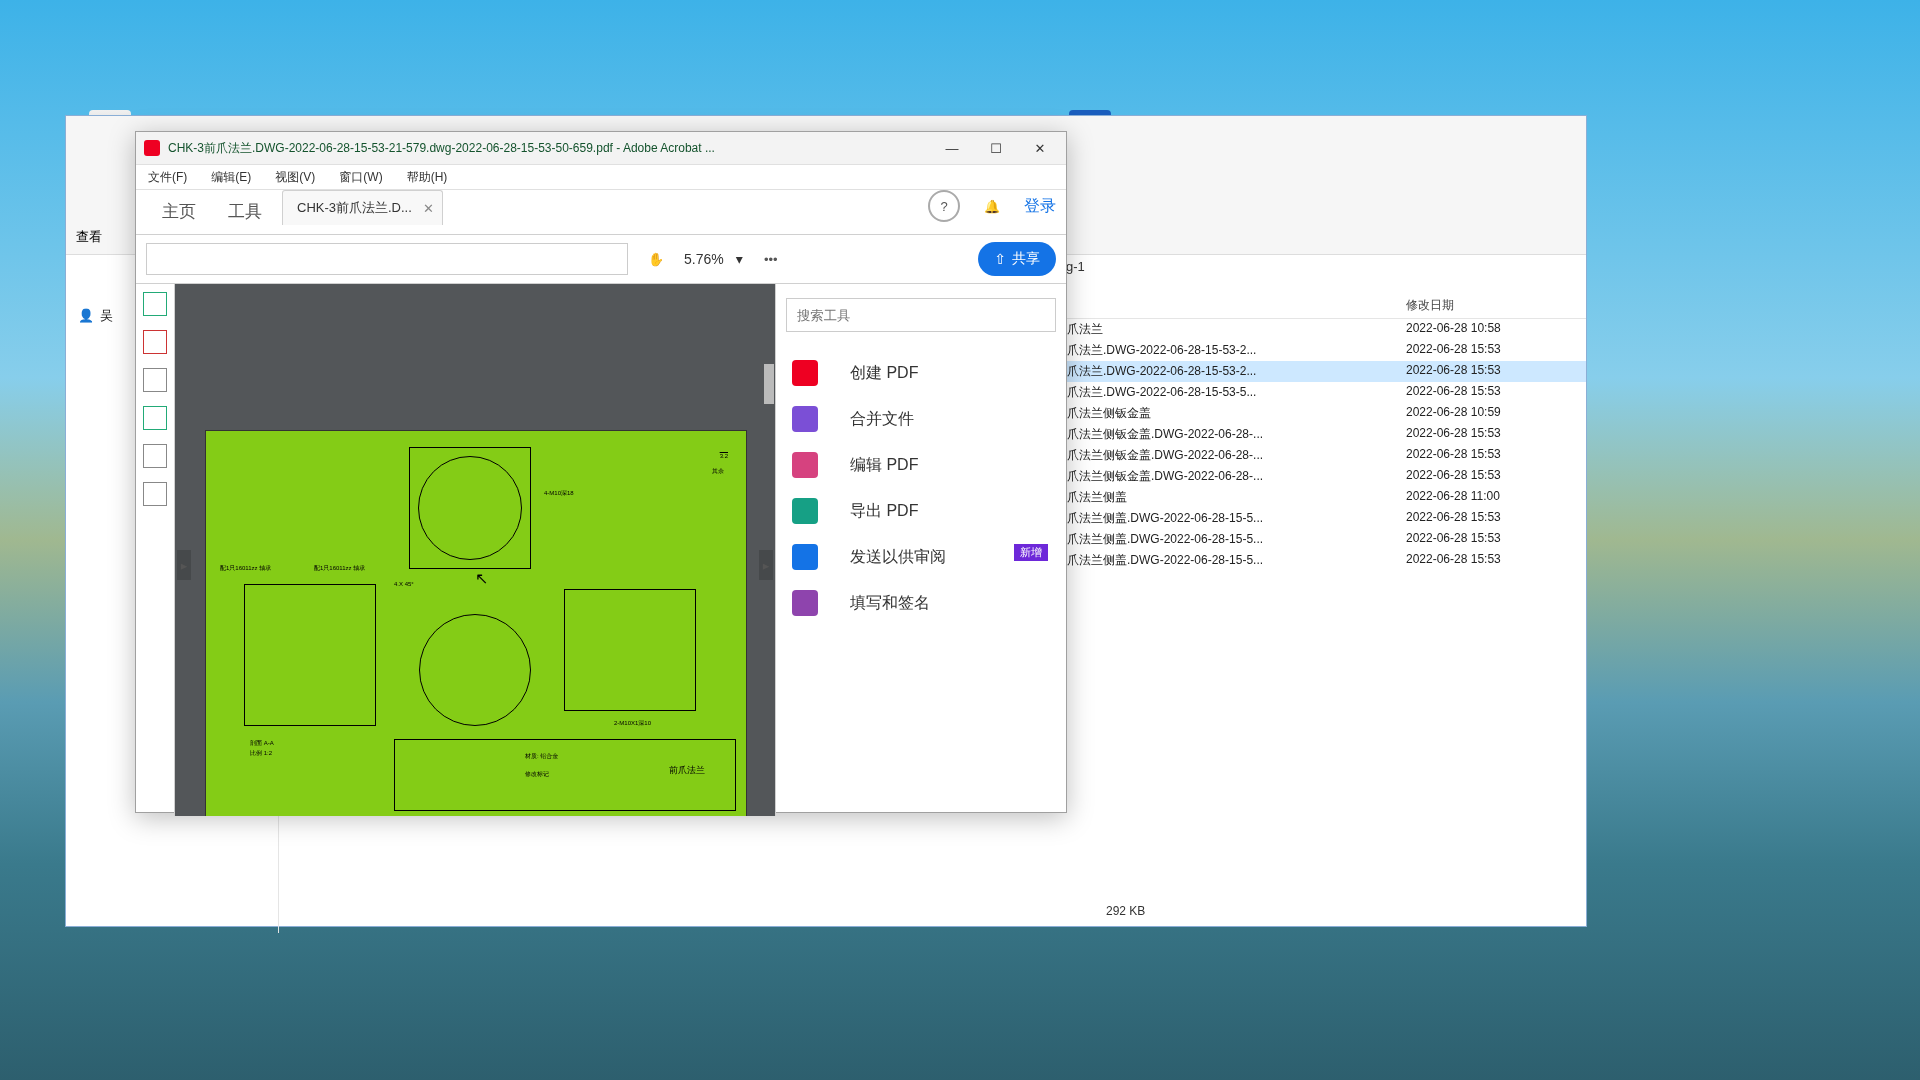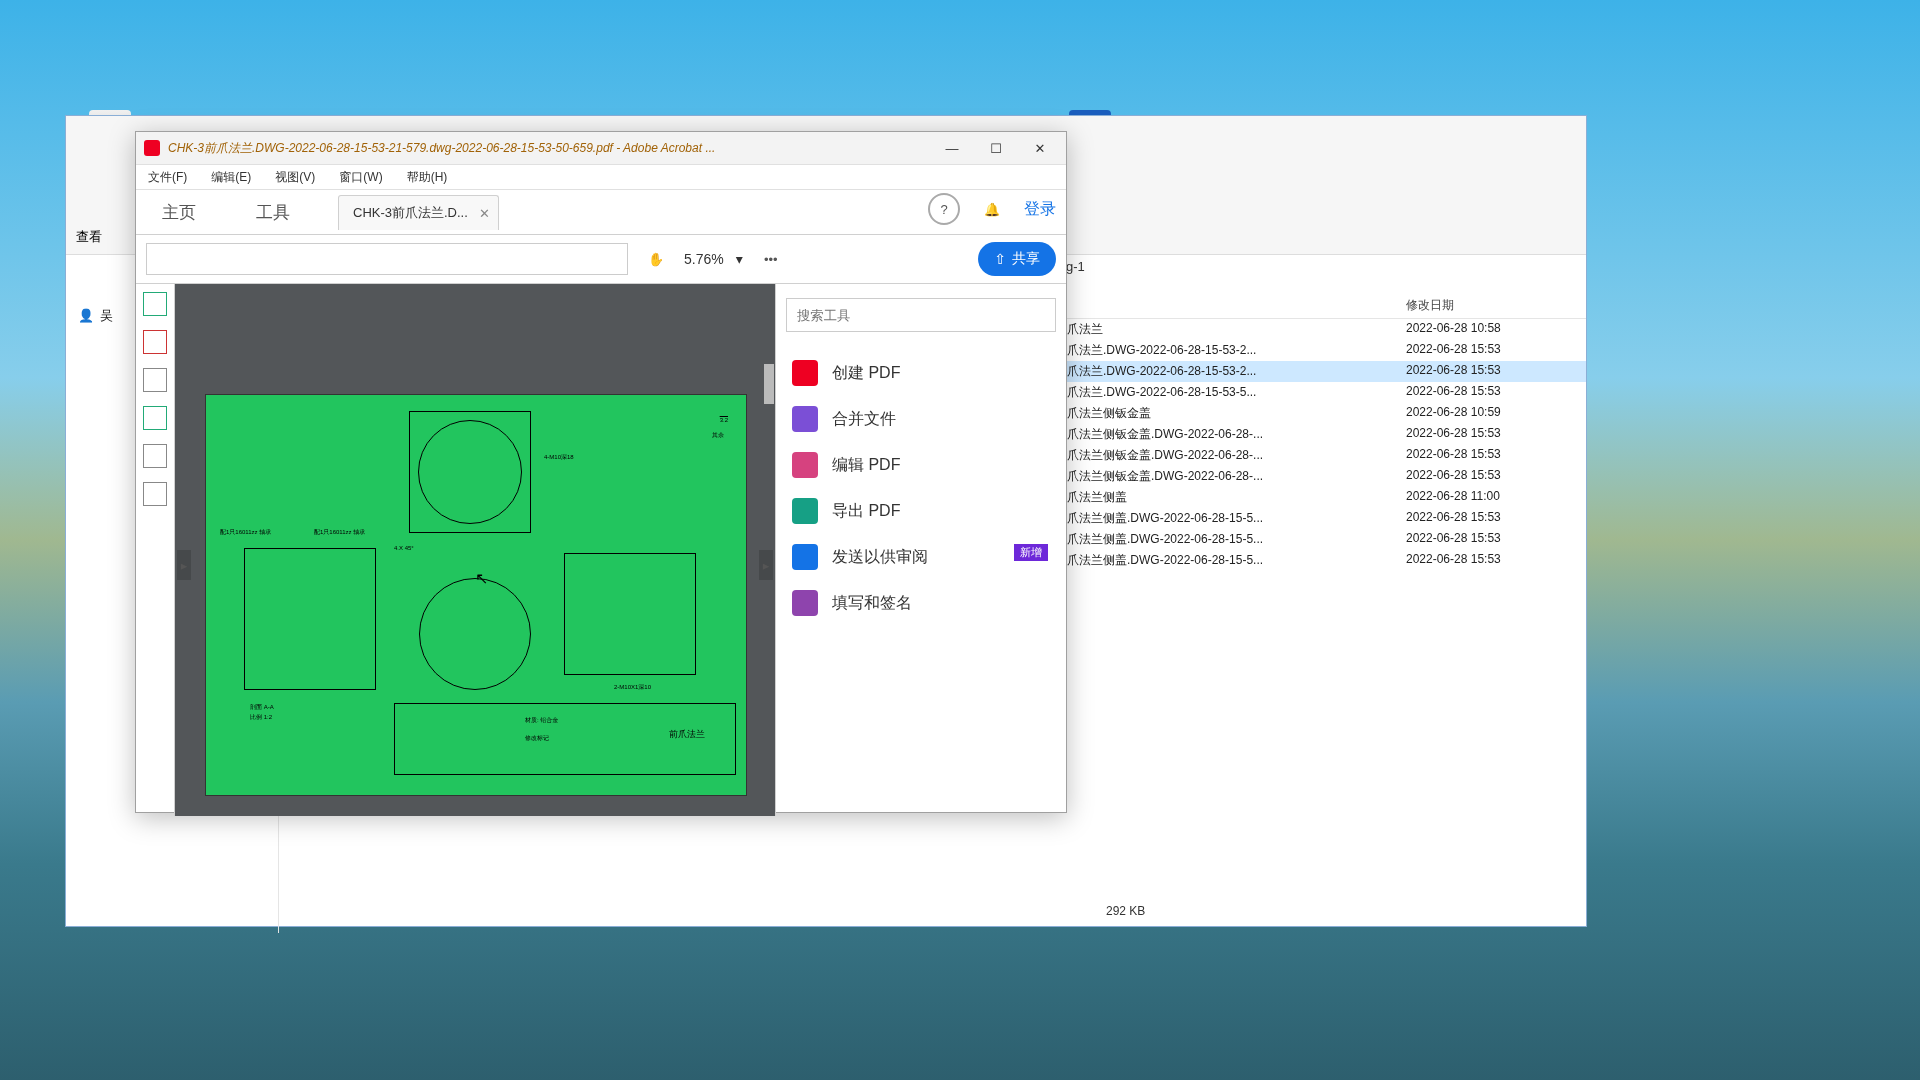--- a/index.html
+++ b/index.html
@@ -44,49 +44,49 @@
   position: absolute;
   left: 135px; top: 131px;
   width: 930px; height: 680px;
   background: #fff;
   border: 1px solid #a0a0a0;
   box-shadow: 0 5px 25px rgba(0,0,0,.25);
   z-index: 5;
 }
 .titlebar { height: 32px; background: #f3f3f3; display:flex; align-items:center; padding:0 4px 0 8px; border-bottom:1px solid #e0e0e0; }
 .titlebar-icon { width:16px; height:16px; background:#e02; border-radius:3px; margin-right:8px; }
-.titlebar-text { flex:1; font-size:12px; color:#a16207; white-space:nowrap; overflow:hidden; text-overflow:ellipsis;font-style:italic; }
+.titlebar-text { flex:1; font-size:12px; color:#14532d; white-space:nowrap; overflow:hidden; text-overflow:ellipsis; }
 .win-btn { width:44px; height:32px; display:flex; align-items:center; justify-content:center; color:#333; font-size:13px; }
 
 .menubar { height:24px; display:flex; align-items:center; padding:0 6px; gap:12px; font-size:12px; color:#333; border-bottom:1px solid #e0e0e0; }
 .menubar span { padding:2px 6px; }
 
-.tabbar { height:44px; display:flex; align-items:center; padding:0 10px; border-bottom:1px solid #d0d0d0;gap:28px; }
+.tabbar { height:44px; display:flex; align-items:flex-start; padding:0 10px; border-bottom:1px solid #d0d0d0; }
 .main-tab { padding:10px 16px; color:#555; font-size:17px; }
 .doc-tab { background:#f8f8f8; border:1px solid #d0d0d0; border-bottom:none; padding:8px 30px 8px 14px; margin-left:4px; position:relative; font-size:13px; color:#333; border-radius:3px 3px 0 0; }
 .doc-tab-close { position:absolute; right:8px; top:50%; transform:translateY(-50%); color:#888; }
 .tabbar-right { margin-left:auto; display:flex; align-items:center; gap:18px; padding-bottom:6px; }
 .icon-btn { width:28px; height:28px; display:flex; align-items:center; justify-content:center; color:#555; border-radius:50%; }
 .login-link { color:#1473e6; font-size:16px; }
 
 .secondbar { height:48px; display:flex; align-items:center; padding:0 10px; gap:14px; border-bottom:1px solid #d0d0d0; }
 .searchbox { flex:0 0 480px; height:30px; border:1px solid #ccc; background:#fff; }
 .zoom { display:flex; align-items:center; gap:12px; color:#333; font-size:14px; }
 .share-btn { margin-left:auto; background:#1473e6; color:#fff; border-radius:20px; padding:8px 16px; display:flex; align-items:center; gap:6px; font-size:14px; }
 
 .workspace { display:flex; height:calc(100% - 148px); }
 .left-rail { width:38px; border-right:1px solid #d0d0d0; display:flex; flex-direction:column; align-items:center; padding-top:8px; gap:14px; }
 .rail-icon { width:22px; height:22px; border:1px solid #888; }
 .doc-area { flex:1; background:#535659; position:relative; overflow:hidden; }
-.page { position:absolute; background:#22c55e; border:1px solid #333; }
+.page { position:absolute; background:#84cc16; border:1px solid #333;margin-top:36px; }
 .page-main { left:30px; top:110px; width:540px; height:400px; }
 .expand-arrow { position:absolute; top:50%; width:14px; height:30px; background:rgba(0,0,0,.15); display:flex; align-items:center; justify-content:center; color:#555; }
 .right-panel { width:270px; border-left:1px solid #d0d0d0; padding:14px 10px; }
 .tool-search { width:100%; height:34px; border:1px solid #ccc; padding:0 10px; color:#999; margin-bottom:18px; box-sizing:border-box; }
-.tool-item { display:flex; align-items:center; padding:10px 6px; gap:14px; color:#333; font-size:16px; position:relative; }
+.tool-item { display:flex; align-items:center; padding:10px 6px; gap:32px; color:#333; font-size:16px; position:relative; }
 .tool-icon { width:26px; height:26px; border-radius:4px; }
 .t-red { background:#e02; } .t-purple { background:#7b4fd6; } .t-pink { background:#d6427f; }
 .t-teal { background:#16a085; } .t-green { background:#27ae60; } .t-blue { background:#1473e6; }
 .t-yellow { background:#e6a817; } .t-violet { background:#8e44ad; }
 .badge-new { position:absolute; right:8px; top:10px; background:#6d28d9; color:#fff; font-size:11px; padding:1px 6px; }
 
 .drawing-content { position:absolute; inset:8px; font-size:6px; color:#000; }
 .dc-rect { position:absolute; border:1px solid #000; }
 .cursor { position:absolute; left:300px; top:285px; font-size:16px; color:#000; pointer-events:none; z-index:20; }
 

